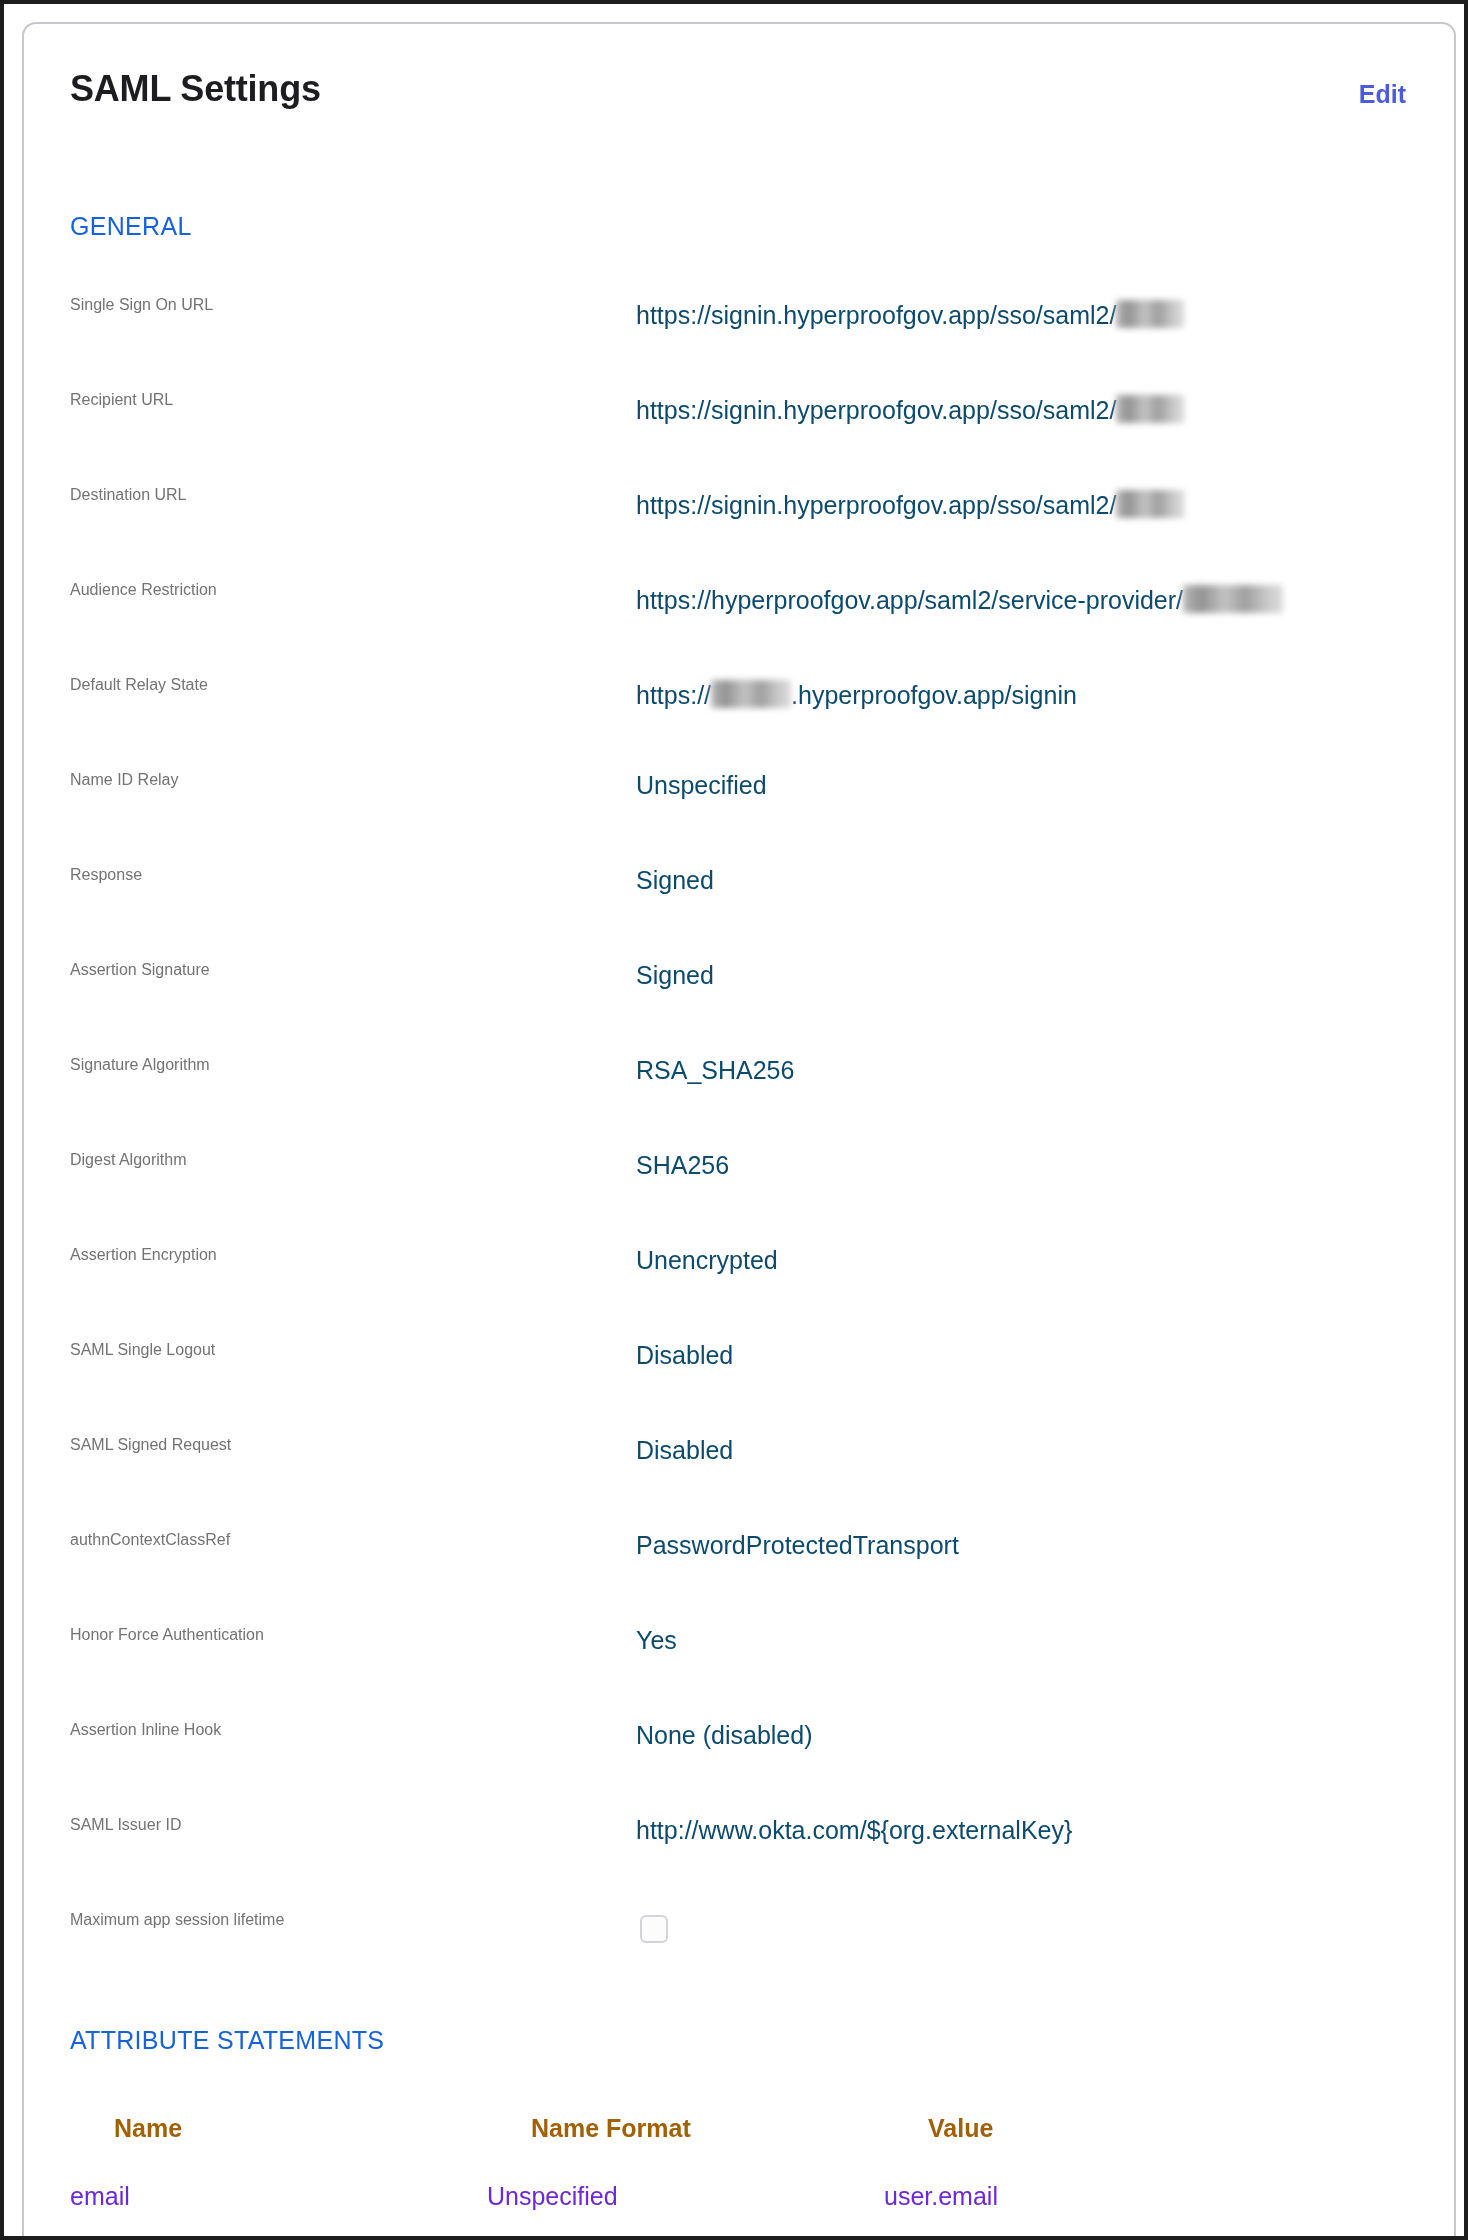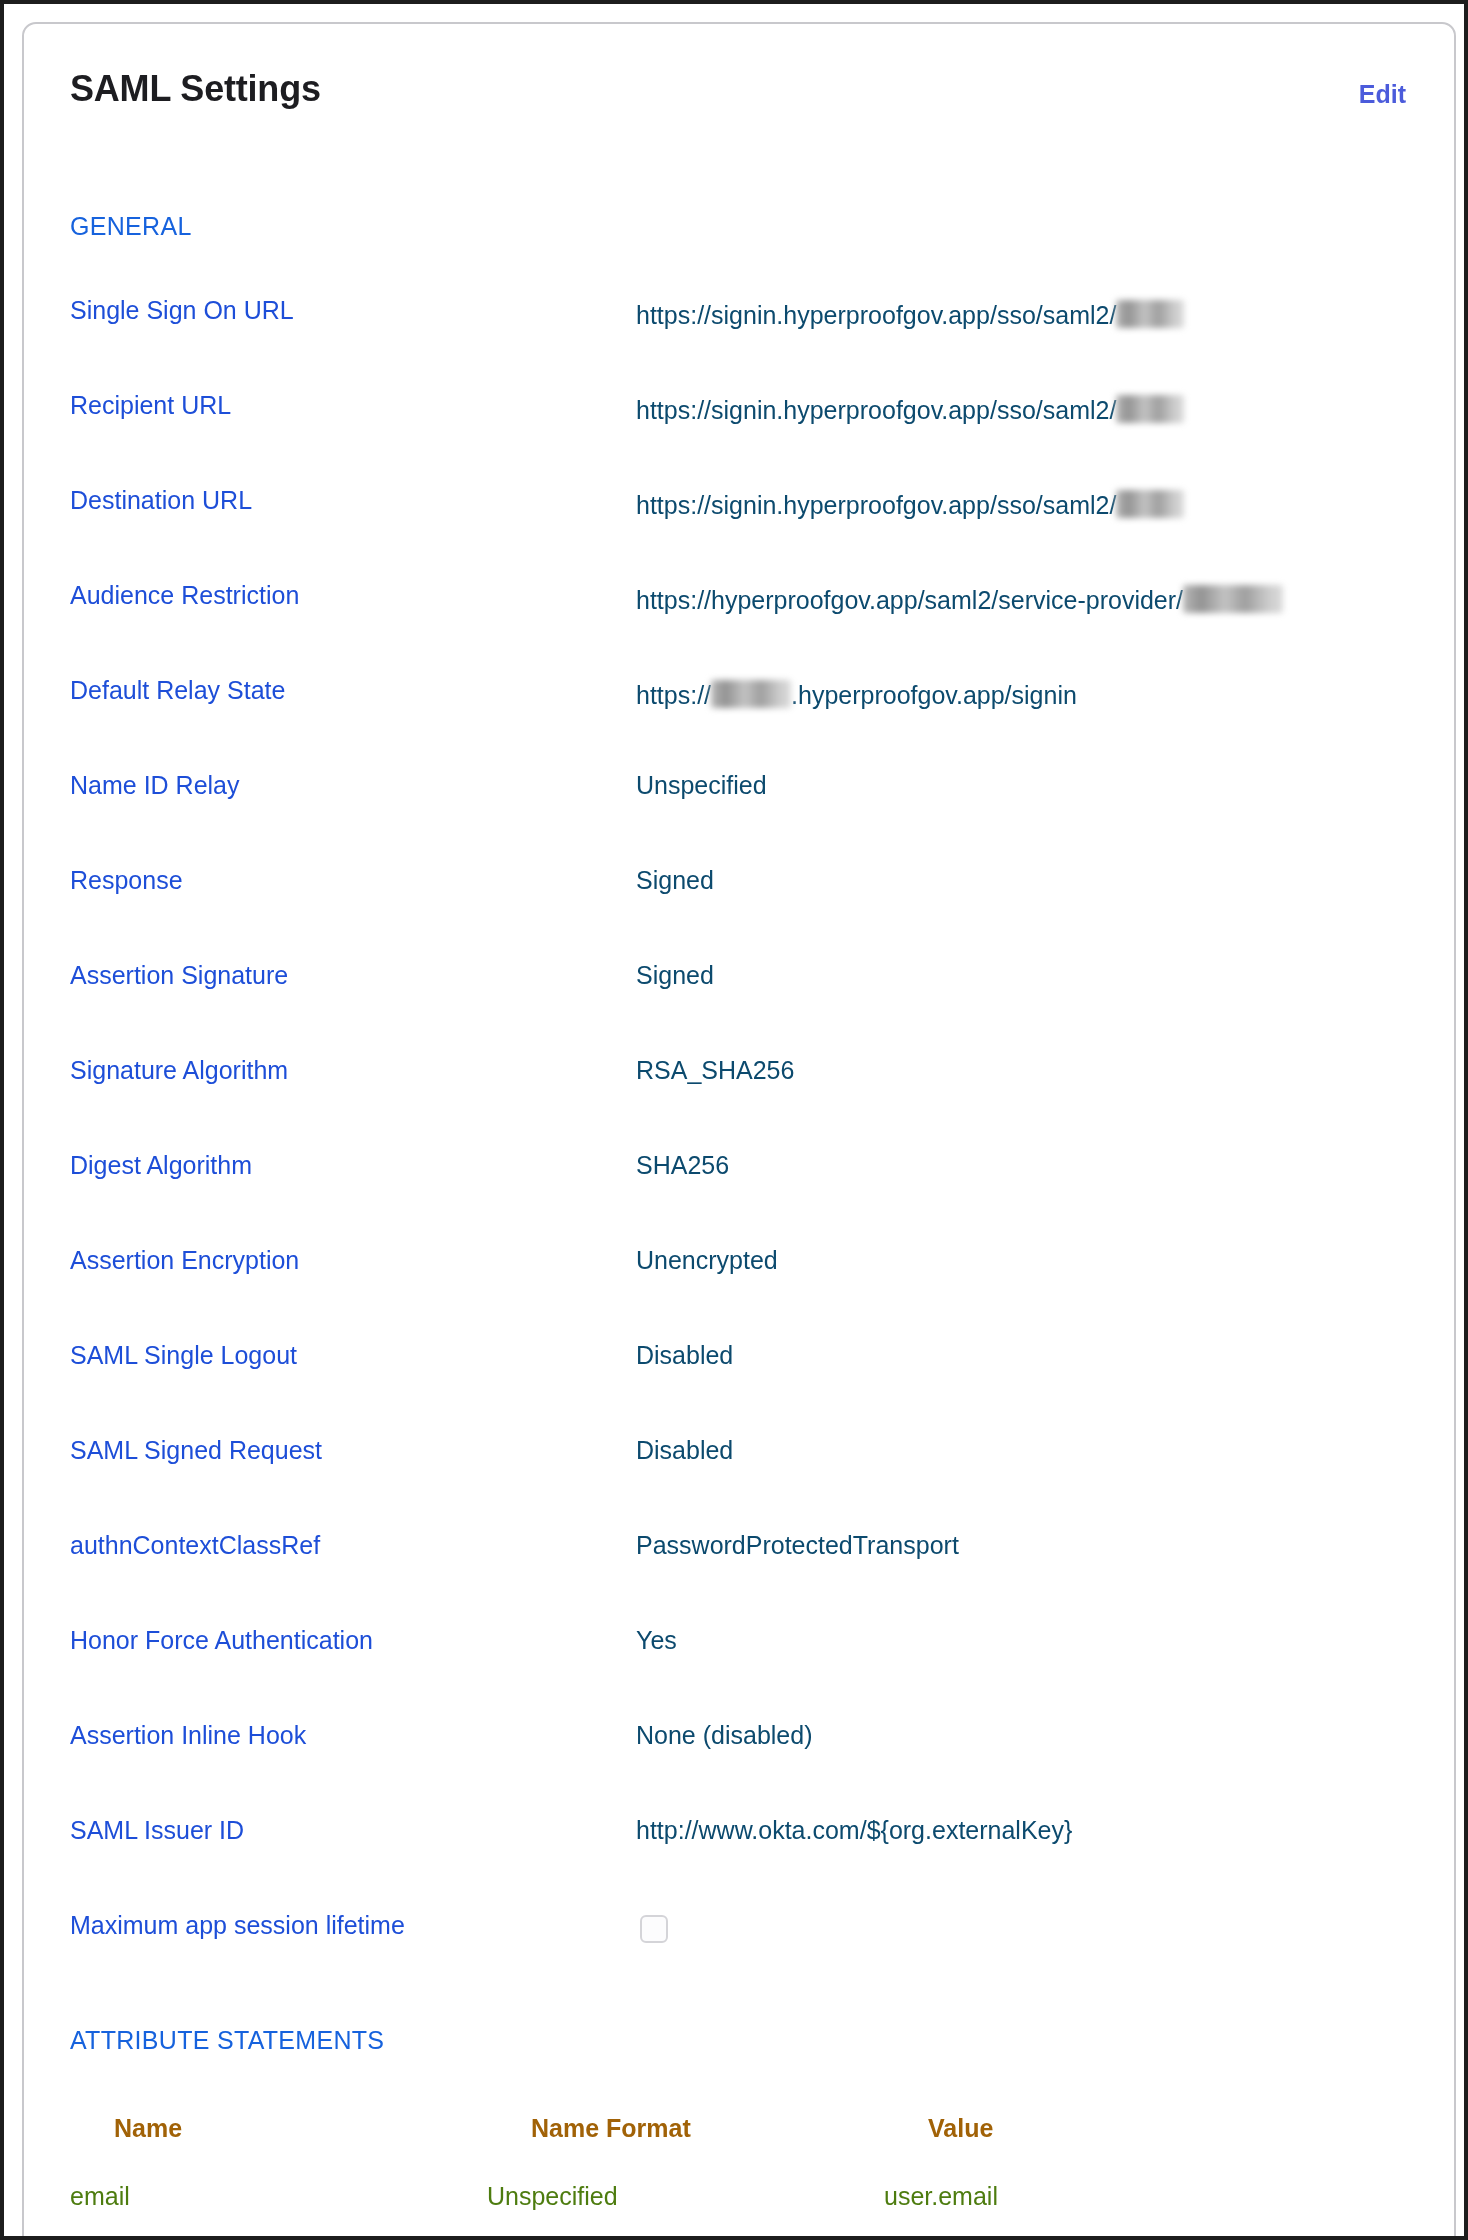--- a/index.html
+++ b/index.html
@@ -82,23 +82,23 @@
     width: 100%;
   }
   .prop-row {
     position: relative;
     height: 95px;
   }
   .prop-label {
     position: absolute;
     left: 46px;
     top: 0;
-    font-size: 25px;
+    font-size: 16px;
     font-weight: 400;
-    color: #1d4ed8;
+    color: #737373;
     white-space: nowrap;
   }
   .prop-value {
     position: absolute;
     left: 612px;
     top: 0;
     font-size: 25px;
     font-weight: 400;
     color: #0c4a6e;
     white-space: nowrap;
@@ -155,21 +155,21 @@
     width: 100%;
   }
   .attr-row {
     position: relative;
     height: 68px;
   }
   .attr-cell {
     position: absolute;
     top: 0;
     font-size: 25px;
-    color: #4d7c0f;
+    color: #6d28d9;
     white-space: nowrap;
   }
   .attr-cell.col-0 { left: 46px; }
   .attr-cell.col-1 { left: 463px; }
   .attr-cell.col-2 { left: 860px; }
   .attr-row.head .attr-cell { font-weight: 700; color: #a16207; margin-left: 44px; }
 </style>
 </head>
 <body>
 

